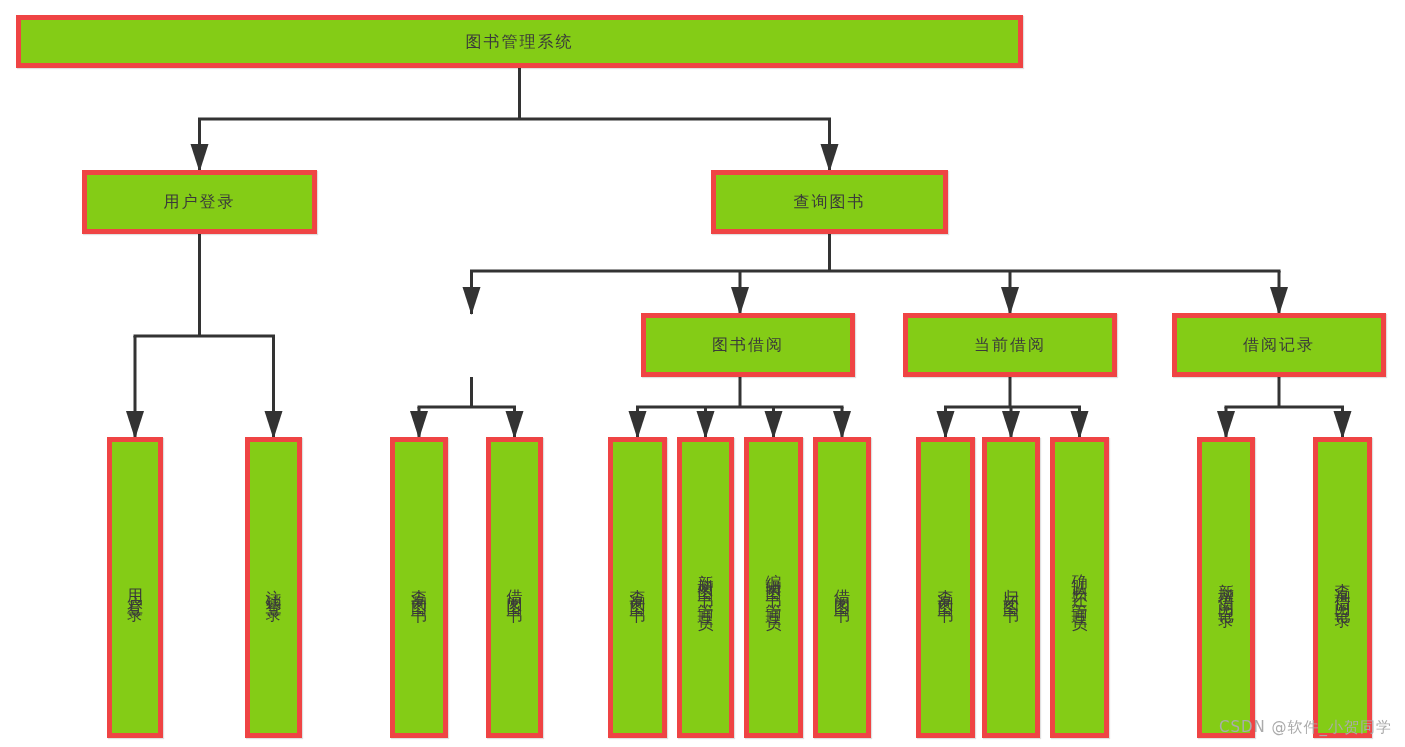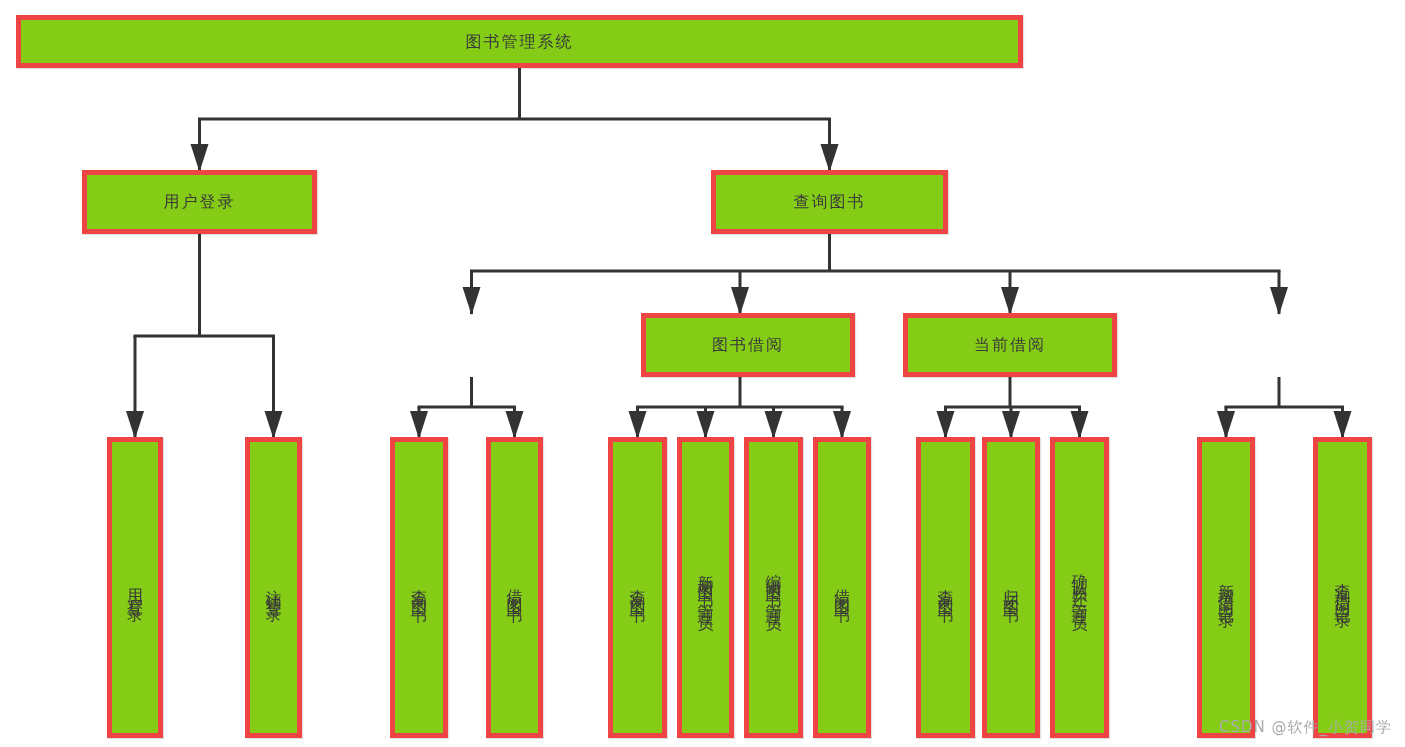--- a/index.html
+++ b/index.html
@@ -123,20 +123,23 @@
     </div>
     <div class="node horiz" style="left: 711px; top: 170px; width: 237px; height: 64px;">
       <span>查询图书</span>
     </div>
     <div class="node horiz" style="left: 633px; top: 313px; width: 214px; height: 64px; margin-left: 8px;">
       <span>图书借阅</span>
     </div>
     <div class="node horiz" style="left: 903px; top: 313px; width: 214px; height: 64px;">
       <span>当前借阅</span>
     </div>
+    <div class="node horiz" style="left: 1172px; top: 313px; width: 214px; height: 64px;">
+      <span>借阅记录</span>
+    </div>
     <div class="node vert" style="left: 107px; top: 437px; width: 56px; height: 301px;">
       <span>用户登录</span>
     </div>
     <div class="node vert" style="left: 245px; top: 437px; width: 57px; height: 301px;">
       <span>注销登录</span>
     </div>
     <div class="node vert" style="left: 390px; top: 437px; width: 58px; height: 301px;">
       <span>查询图书</span>
     </div>
     <div class="node vert" style="left: 486px; top: 437px; width: 57px; height: 301px;">

